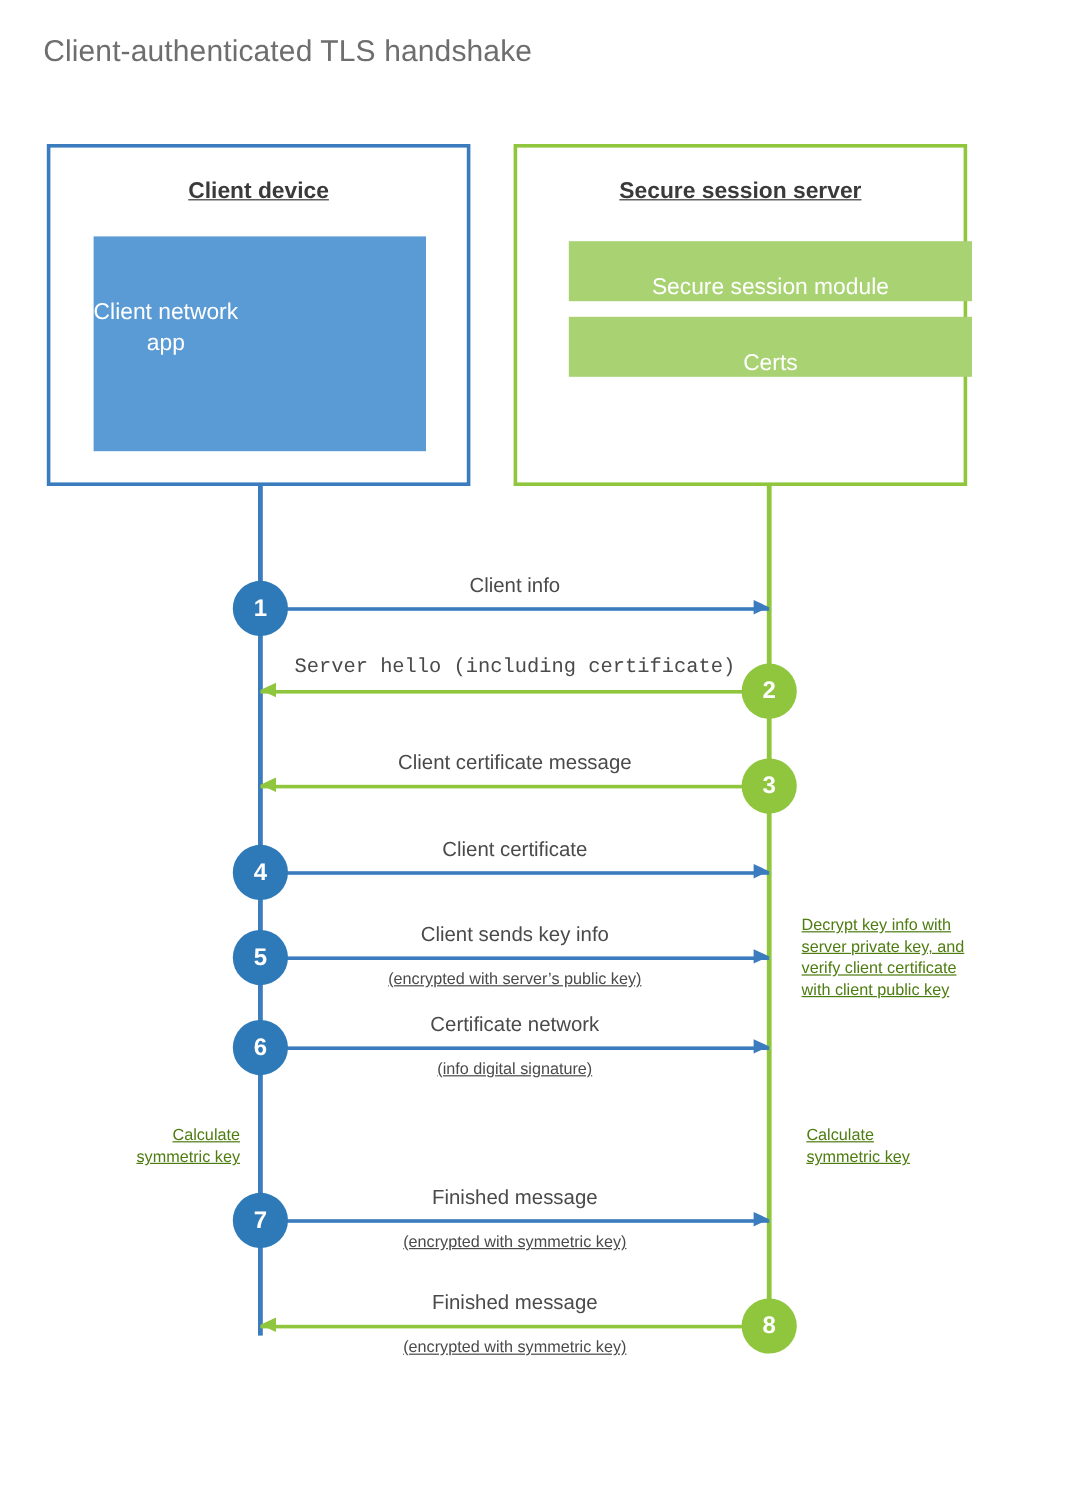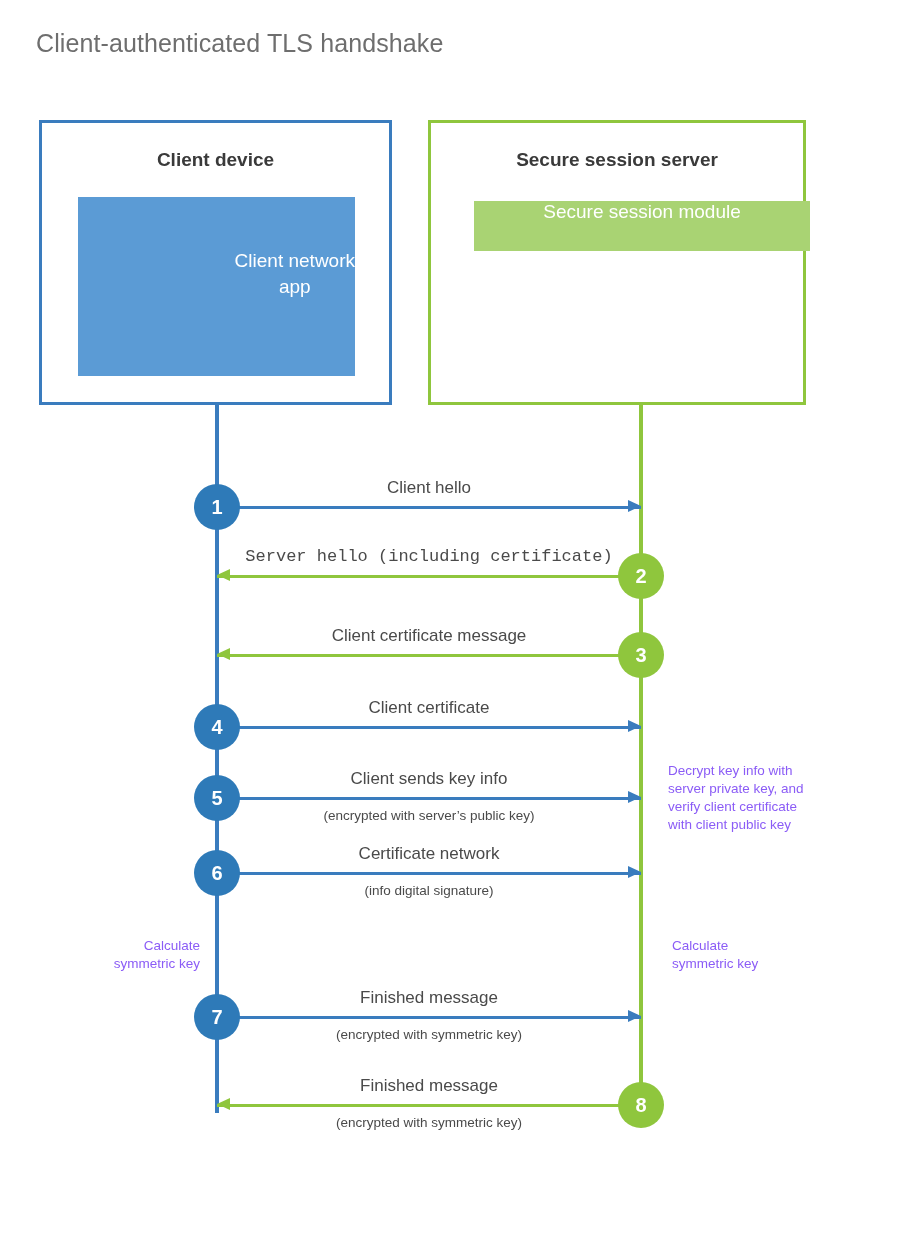--- a/index.html
+++ b/index.html
@@ -50,52 +50,53 @@
   }
   .actor-title {
     position: absolute;
     left: 0;
     right: 0;
     top: 26px;
     text-align: center;
     font-size: 19px;
     font-weight: bold;
     color: #3a3a3a;
+    text-decoration: underline;
   }
 
   
   #client-app-block {
     position: absolute;
     left: 36px;
     top: 74px;
     width: 277px;
     height: 179px;
     background: #5b9bd5;
     display: flex;
     align-items: center;
-    justify-content: flex-end;
+    justify-content: flex-start;
     padding-bottom: 26px;
   }
   #client-app-block .block-label {
     color: #ffffff;
     font-size: 19px;
     text-align: center;
     line-height: 1.35;
     font-weight: 400;
   }
 
   
   .server-bar {
     position: absolute;
     left: 43px;
     width: 336px;
     height: 50px;
     background: #a9d373;
     display: flex;
-    align-items: flex-start;
+    align-items: flex-end;
     justify-content: center;
   }
   .server-bar .bar-label {
     color: #ffffff;
     font-size: 19px;
     font-weight: 400;
   }
   #server-bar-0 { top: 78px; }
   #server-bar-1 { top: 141px; }
   #server-bar-2 { top: 204px; }
@@ -149,20 +150,21 @@
     white-space: nowrap;
     font-weight: 400;
   }
   .msg-sublabel {
     position: absolute;
     text-align: center;
     font-size: 13.5px;
     color: #4a4a4a;
     white-space: nowrap;
     font-weight: 400;
+    text-decoration: underline;
   }
 
   
   .step-circle {
     position: absolute;
     width: 46px;
     height: 46px;
     border-radius: 50%;
     display: flex;
     align-items: center;
@@ -171,22 +173,23 @@
     font-size: 20px;
     font-weight: bold;
   }
   .step-circle.blue { background: #2e7ab8; }
   .step-circle.green { background: #8fc63d; }
 
   
   .side-note {
     position: absolute;
     font-size: 13.5px;
-    color: #8b5cf6;
+    color: #4d7c0f;
     line-height: 1.34;
+    text-decoration: underline;
   }
   .side-note.left-note  { text-align: right; }
   .side-note.right-note { text-align: left; }
 </style>
 </head>
 <body>
 
 <div id="page-title">Client-authenticated TLS handshake</div>
 
 <div class="actor-box" id="client-box">
@@ -195,29 +198,32 @@
     <div class="block-label" style="white-space:pre-line;">Client network
 app</div>
   </div>
 </div>
 
 <div class="actor-box" id="server-box">
   <div class="actor-title">Secure session server</div>
   <div class="server-bar" id="server-bar-0">
     <span class="bar-label">Secure session module</span>
   </div>
+  <div class="server-bar" id="server-bar-1">
+    <span class="bar-label">Certs</span>
+  </div>
 </div>
 
 <div class="lifeline" id="client-lifeline"></div>
 <div class="lifeline" id="server-lifeline"></div>
 
 <div id="messages-layer">
     <div class="msg-line blue" style="left: 217px; top: 506px; width: 424px;"></div>
     <div class="arrowhead right blue" style="position: absolute; top: 500px; left: 628px;"></div>
-    <div class="msg-label" style="left: 217px; width: 424px; top: 478px;">Client hello</div>
+    <div class="msg-label" style="left: 217px; width: 424px; top: 478px;">Client info</div>
     <div class="step-circle blue" style="left: 194px; top: 484px;">1</div>
     <div class="msg-line green" style="left: 217px; top: 575px; width: 424px;"></div>
     <div class="arrowhead left green" style="position: absolute; top: 569px; left: 217px;"></div>
     <div class="msg-label" style="left: 217px; width: 424px; top: 547px; font-family: Liberation Mono, monospace;">Server hello (including certificate)</div>
     <div class="step-circle green" style="left: 618px; top: 553px;">2</div>
     <div class="msg-line green" style="left: 217px; top: 654px; width: 424px;"></div>
     <div class="arrowhead left green" style="position: absolute; top: 648px; left: 217px;"></div>
     <div class="msg-label" style="left: 217px; width: 424px; top: 626px;">Client certificate message</div>
     <div class="step-circle green" style="left: 618px; top: 632px;">3</div>
     <div class="msg-line blue" style="left: 217px; top: 726px; width: 424px;"></div>

